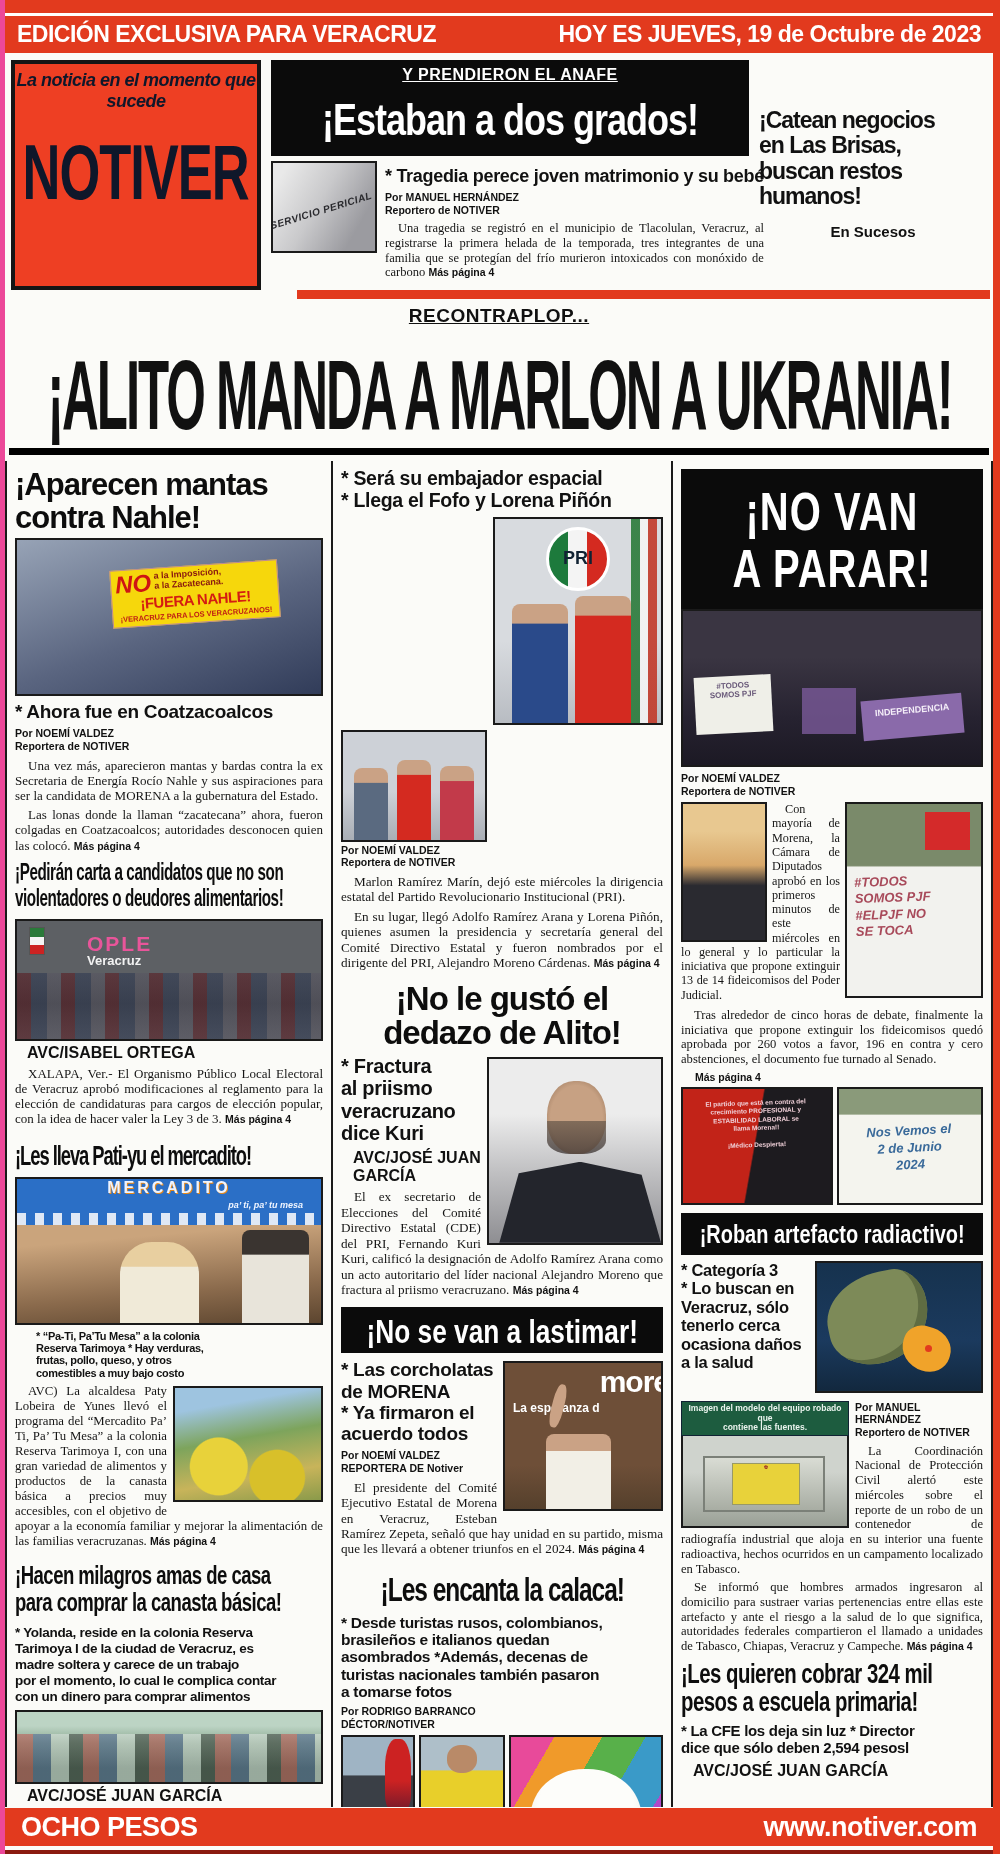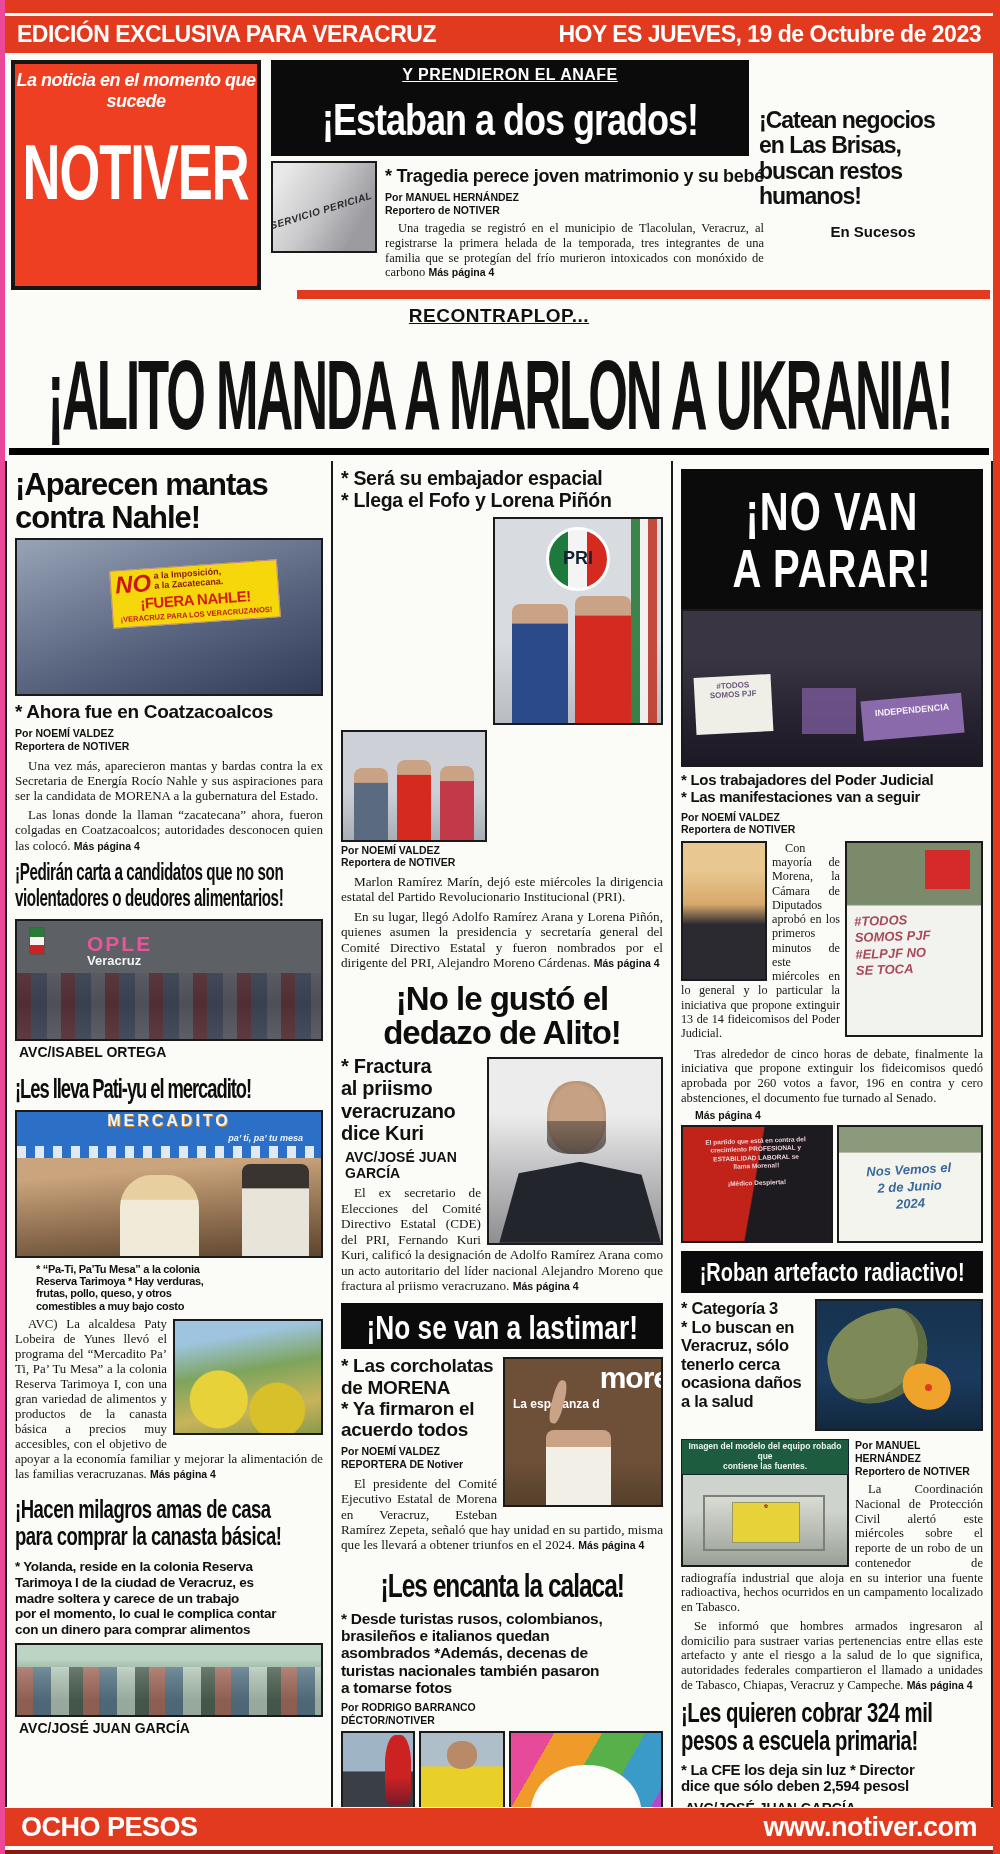--- a/index.html
+++ b/index.html
@@ -10,21 +10,21 @@
   .cf::after{content:"";display:block;clear:both;}
   .cond{display:inline-block;transform-origin:left top;white-space:pre-line;}
 
   
   .topstrip{height:13px;background:#e23a1e;}
   .topbar{height:37px;background:#e23a1e;border-top:3px solid #fff;display:flex;
           justify-content:space-between;align-items:center;padding:0 12px;color:#fff;
           font-weight:bold;font-size:23px;letter-spacing:-0.5px;}
   .header{display:flex;padding:7px 6px 0 6px;gap:10px;height:230px;}
   .logo{width:250px;background:#ee3f23;border:4px solid #151515;box-sizing:border-box;
-        color:#ffffff;text-align:center;padding-top:6px;}
+        color:#0f172a;text-align:center;padding-top:6px;}
   .tagline{font-size:18px;font-weight:bold;font-style:italic;letter-spacing:-0.5px;}
   .logoword{margin-top:16px;height:120px;}
   .leadwrap{width:478px;}
   .leadbox{background:#0b0b0b;color:#fff;text-align:center;padding:6px 2px 18px 2px;}
   .kicker{font-size:16px;font-weight:bold;text-decoration:underline;letter-spacing:0.5px;}
   .leadhl{margin-top:10px;height:44px;}
   .leadrow{display:flex;gap:8px;margin-top:5px;}
   .forense{width:106px;height:92px;background:linear-gradient(120deg,#e9e9e9 10%,#c9c9cb 45%,#9b9ba0 80%);flex:none;}
   .forense-text{position:absolute;left:-6px;top:34px;transform:rotate(-17deg);font-size:10px;
                 font-weight:bold;font-style:italic;color:#2a2a2e;letter-spacing:0.5px;white-space:nowrap;}
@@ -38,21 +38,21 @@
   
   .cols{display:flex;margin-top:6px;height:1346px;}
   .col{box-sizing:border-box;overflow:hidden;padding:2px 8px;}
   .col-left{width:326px;border-left:2px solid #1a1a1a;}
   .col-mid{width:342px;border-left:2px solid #1a1a1a;border-right:2px solid #1a1a1a;}
   .col-right{flex:1;border-right:2px solid #1a1a1a;}
 
   .hl{font-weight:900;color:#0d0d0d;letter-spacing:-1px;line-height:1.0;margin:6px 0 4px 0;}
   .subhead{font-weight:bold;font-size:15px;line-height:1.12;letter-spacing:-0.3px;margin:5px 0;}
   .byline{font-size:10.5px;font-weight:bold;line-height:1.2;margin:5px 0;}
-  .credit{font-size:14px;font-weight:bold;margin:3px 4px;}
+  .credit{font-size:16px;font-weight:bold;margin:3px 12px;}
   .body{font-family:"Liberation Serif",serif;font-size:13px;line-height:1.17;text-align:justify;
         text-indent:13px;margin:4px 0;color:#151515;}
   .more{font-family:"Liberation Sans",sans-serif;font-size:10.5px;font-weight:bold;color:#111;}
   .photo{position:relative;border:2px solid #1a1a1a;box-sizing:border-box;overflow:hidden;}
   .blackbar{background:#0b0b0b;color:#fff;text-align:center;margin:6px 0;}
 
   
   .manta-sign{position:absolute;left:31%;top:16%;width:52%;transform:rotate(-4deg);
               background:#f6d70c;border:1px solid #b89;padding:3px 4px;text-align:center;}
   .manta-no{color:#cf1513;font-weight:900;font-style:italic;font-size:24px;float:left;line-height:0.9;margin-right:3px;}
@@ -190,20 +190,24 @@
         </h2>
         <div class="photo" style="height:122px;background:linear-gradient(#46464e 15%,#26262e 70%,#3a3a42);">
           <div class="ople-strip">
             <div class="ople-brand">OPLE</div>
             <div class="ople-sub">Veracruz</div>
           </div>
           <div class="flagmx"></div>
           <div style="position:absolute;bottom:0;left:0;right:0;height:66px;background:repeating-linear-gradient(90deg,rgba(160,60,60,0.35) 0 14px,rgba(90,110,140,0.35) 14px 30px,rgba(200,200,210,0.25) 30px 44px);"></div>
         </div>
         <div class="credit">AVC/ISABEL ORTEGA</div>
+        <p class="body">
+          <span>XALAPA, Ver.- El Organismo Público Local Electoral de Veracruz aprobó modificaciones al reglamento para la elección de candidaturas para cargos de elección popular, con la idea de hacer valer la Ley 3 de 3.</span>
+          <span class="more">Más página 4</span>
+        </p>
       </section>
 
       <section>
         <h2 class="hl" style="line-height:34px;margin:10px 0 4px 0;">
           <span class="cond" style="font-size:17.5px;white-space:nowrap;transform:scale(1.05,1.55);transform-origin:left center;">¡Les lleva Pati-yu el mercadito!</span>
         </h2>
         <div class="photo" style="height:148px;background:linear-gradient(175deg,#caa47c 40%,#8a6a4c 75%,#5c452f);">
           <div class="merc-top">
             <div class="merc-word">MERCADITO</div>
             <div class="merc-tag">pa’ ti, pa’ tu mesa</div>
@@ -361,22 +365,20 @@
         <div class="blackbar" style="height:140px;padding-top:14px;box-sizing:border-box;">
           <span class="cond pre" style="font-size:40px;font-weight:900;letter-spacing:1px;line-height:1.05;transform:scale(1,1.35);transform-origin:center top;">¡NO VAN
 A PARAR!</span>
         </div>
         <div class="photo" style="height:158px;margin-top:-6px;background:linear-gradient(#3a3542 30%,#262230 70%,#1c1924);">
           <div style="position:absolute;left:4%;top:42%;width:26%;height:34%;background:#efefe8;color:#6a5a7a;font-size:8px;font-weight:bold;text-align:center;padding-top:5px;transform:rotate(-3deg);white-space:pre-line;">#TODOS
 SOMOS PJF</div>
           <div style="position:absolute;right:6%;top:56%;width:34%;height:26%;background:#8a6aaa;color:#f4eef8;font-size:9px;font-weight:bold;text-align:center;padding-top:8px;transform:rotate(-5deg);box-sizing:border-box;">INDEPENDENCIA</div>
           <div style="position:absolute;left:40%;top:50%;width:18%;height:30%;background:#7a5a9a;opacity:0.8;"></div>
         </div>
-        <div class="subhead pre" style="font-size:15px;">* Los trabajadores del Poder Judicial
-* Las manifestaciones van a seguir</div>
         <div class="byline">
           <div>Por NOEMÍ VALDEZ</div>
           <div>Reportera de NOTIVER</div>
         </div>
         <div class="cf">
           <div class="photo" style="float:left;width:86px;height:140px;margin:0 5px 2px 0;background:linear-gradient(#e8c890 20%,#d8a86a 45%,#2a2a30 60%);"></div>
           <div class="photo" style="float:right;width:138px;height:196px;margin:0 0 2px 5px;background:linear-gradient(#7a8a6a 32%,#f2f2ee 33%);">
             <div style="position:absolute;left:6%;top:36%;right:6%;color:#a84a5a;font-weight:bold;font-style:italic;font-size:13px;line-height:1.25;white-space:pre-line;transform:rotate(-2deg);">#TODOS
 SOMOS PJF
 #ELPJF NO

